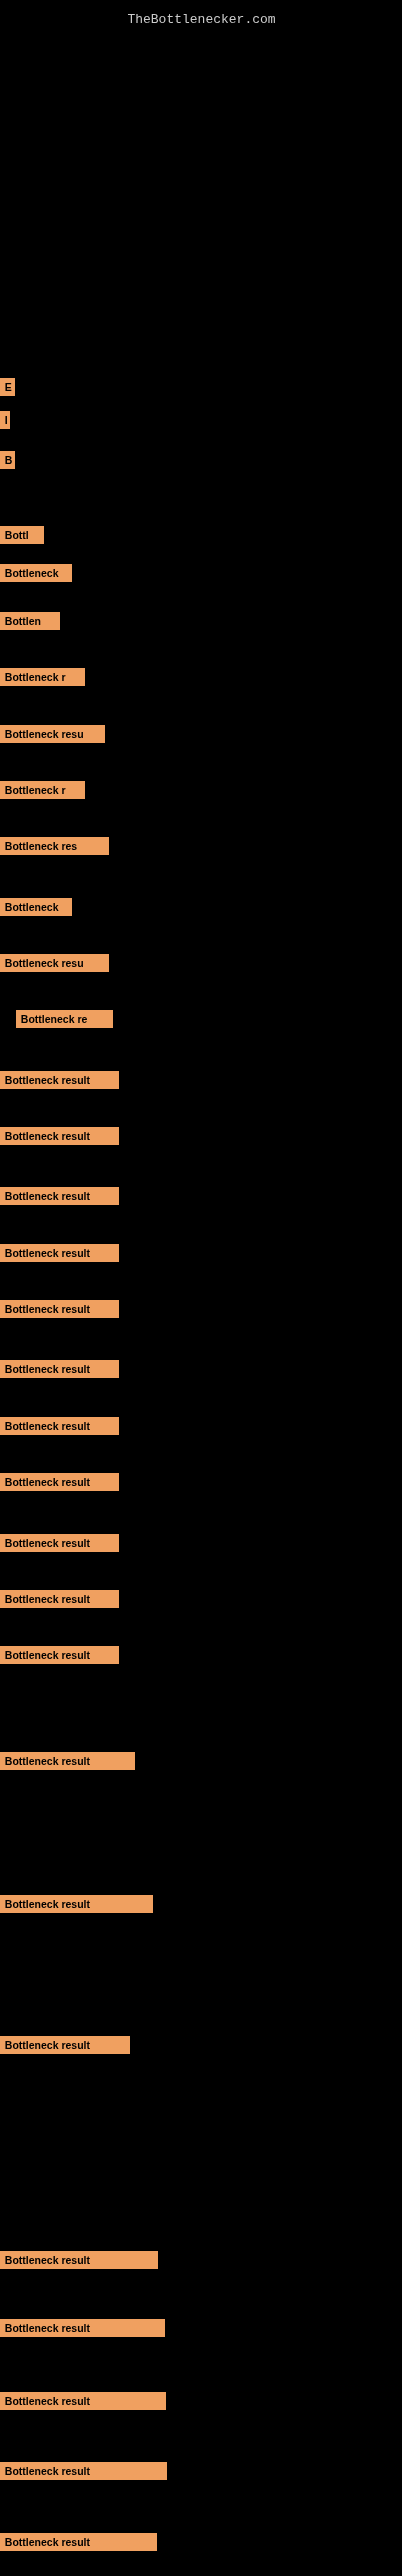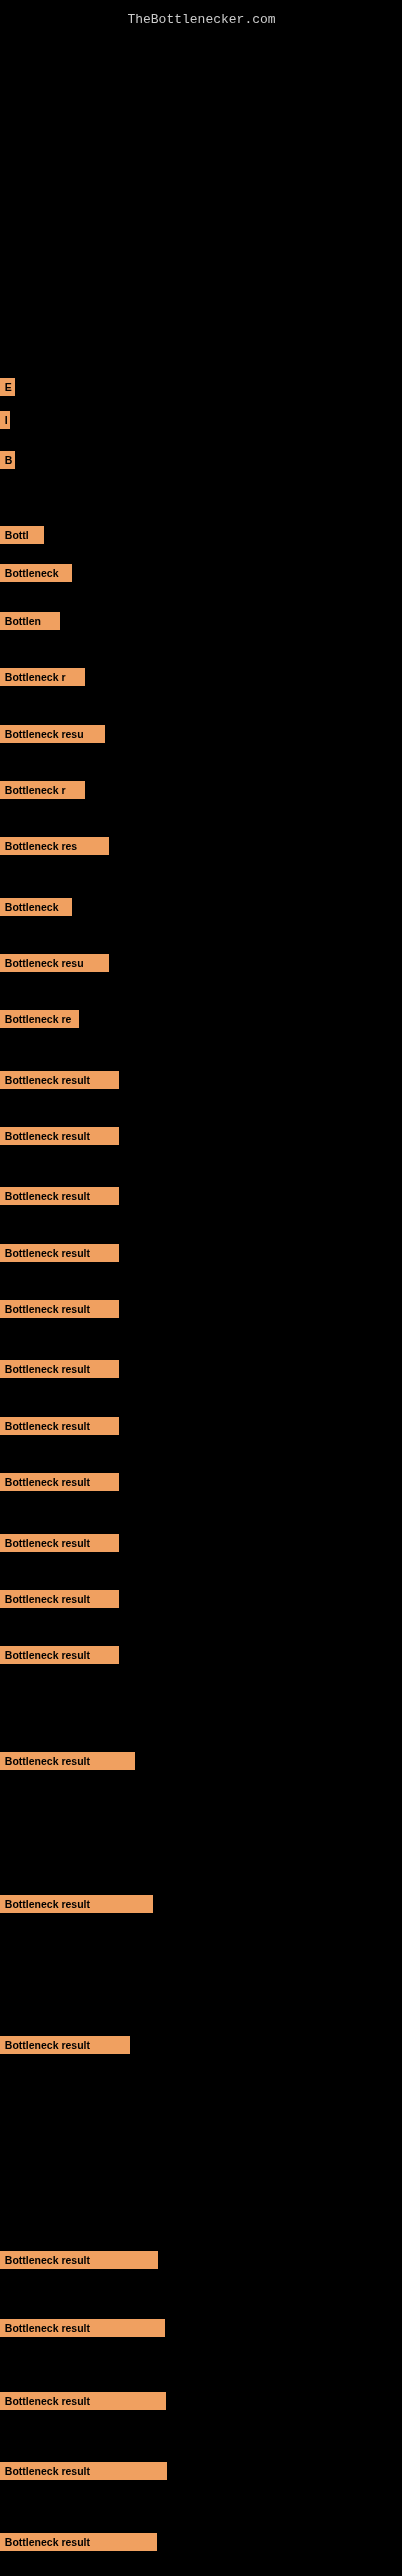--- a/index.html
+++ b/index.html
@@ -55,21 +55,21 @@
 <div id="bars-container">
     <div class="bottleneck-bar" style="top: 499px; width: 44px; margin-top: 27px;">Bottl</div>
     <div class="bottleneck-bar" style="top: 564px; width: 72px;">Bottleneck</div>
     <div class="bottleneck-bar" style="top: 612px; width: 60px;">Bottlen</div>
     <div class="bottleneck-bar" style="top: 668px; width: 85px;">Bottleneck r</div>
     <div class="bottleneck-bar" style="top: 725px; width: 105px;">Bottleneck resu</div>
     <div class="bottleneck-bar" style="top: 781px; width: 85px;">Bottleneck r</div>
     <div class="bottleneck-bar" style="top: 837px; width: 109px;">Bottleneck res</div>
     <div class="bottleneck-bar" style="top: 898px; width: 72px;">Bottleneck</div>
     <div class="bottleneck-bar" style="top: 954px; width: 109px;">Bottleneck resu</div>
-    <div class="bottleneck-bar" style="top: 1010px; width: 79px;">Bottleneck re</div>
+    <div class="bottleneck-bar" style="top: 1010px; width: 97px; margin-left: 16px;">Bottleneck re</div>
     <div class="bottleneck-bar" style="top: 1071px; width: 119px;">Bottleneck result</div>
     <div class="bottleneck-bar" style="top: 1127px; width: 119px;">Bottleneck result</div>
     <div class="bottleneck-bar" style="top: 1187px; width: 119px;">Bottleneck result</div>
     <div class="bottleneck-bar" style="top: 1244px; width: 119px;">Bottleneck result</div>
     <div class="bottleneck-bar" style="top: 1300px; width: 119px;">Bottleneck result</div>
     <div class="bottleneck-bar" style="top: 1360px; width: 119px;">Bottleneck result</div>
     <div class="bottleneck-bar" style="top: 1417px; width: 119px;">Bottleneck result</div>
     <div class="bottleneck-bar" style="top: 1473px; width: 119px;">Bottleneck result</div>
     <div class="bottleneck-bar" style="top: 1534px; width: 119px;">Bottleneck result</div>
     <div class="bottleneck-bar" style="top: 1590px; width: 119px;">Bottleneck result</div>

